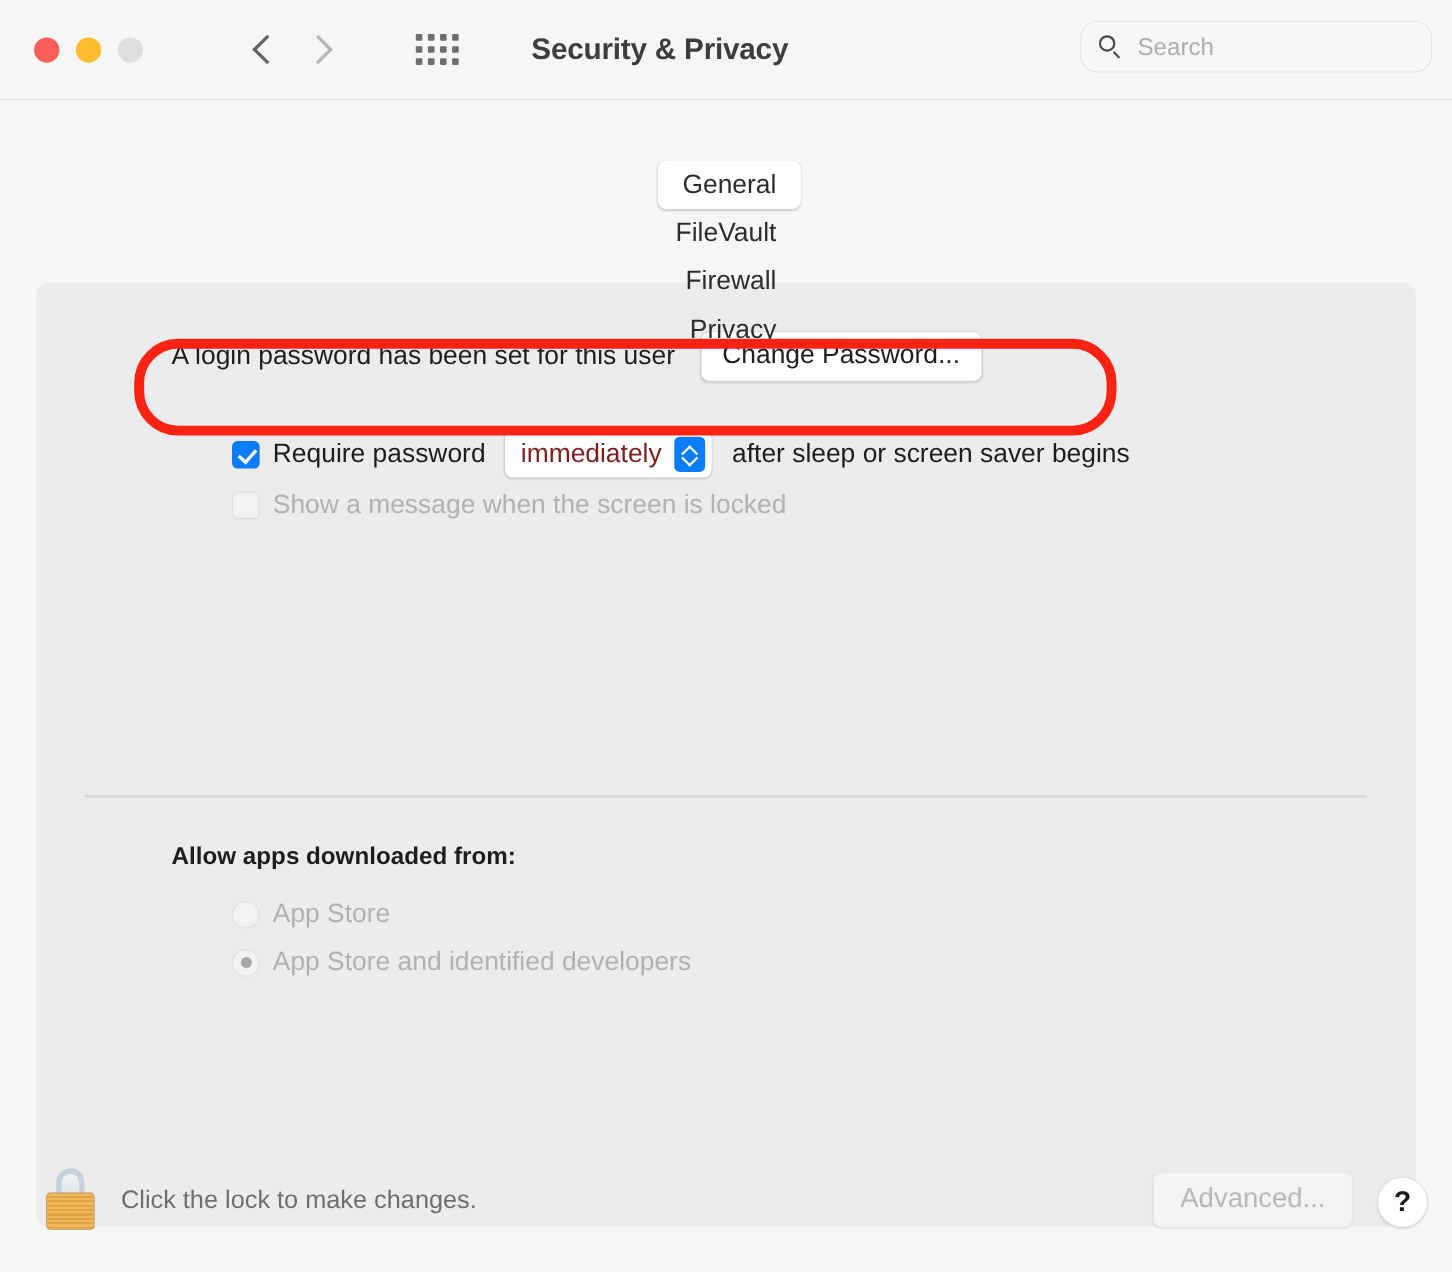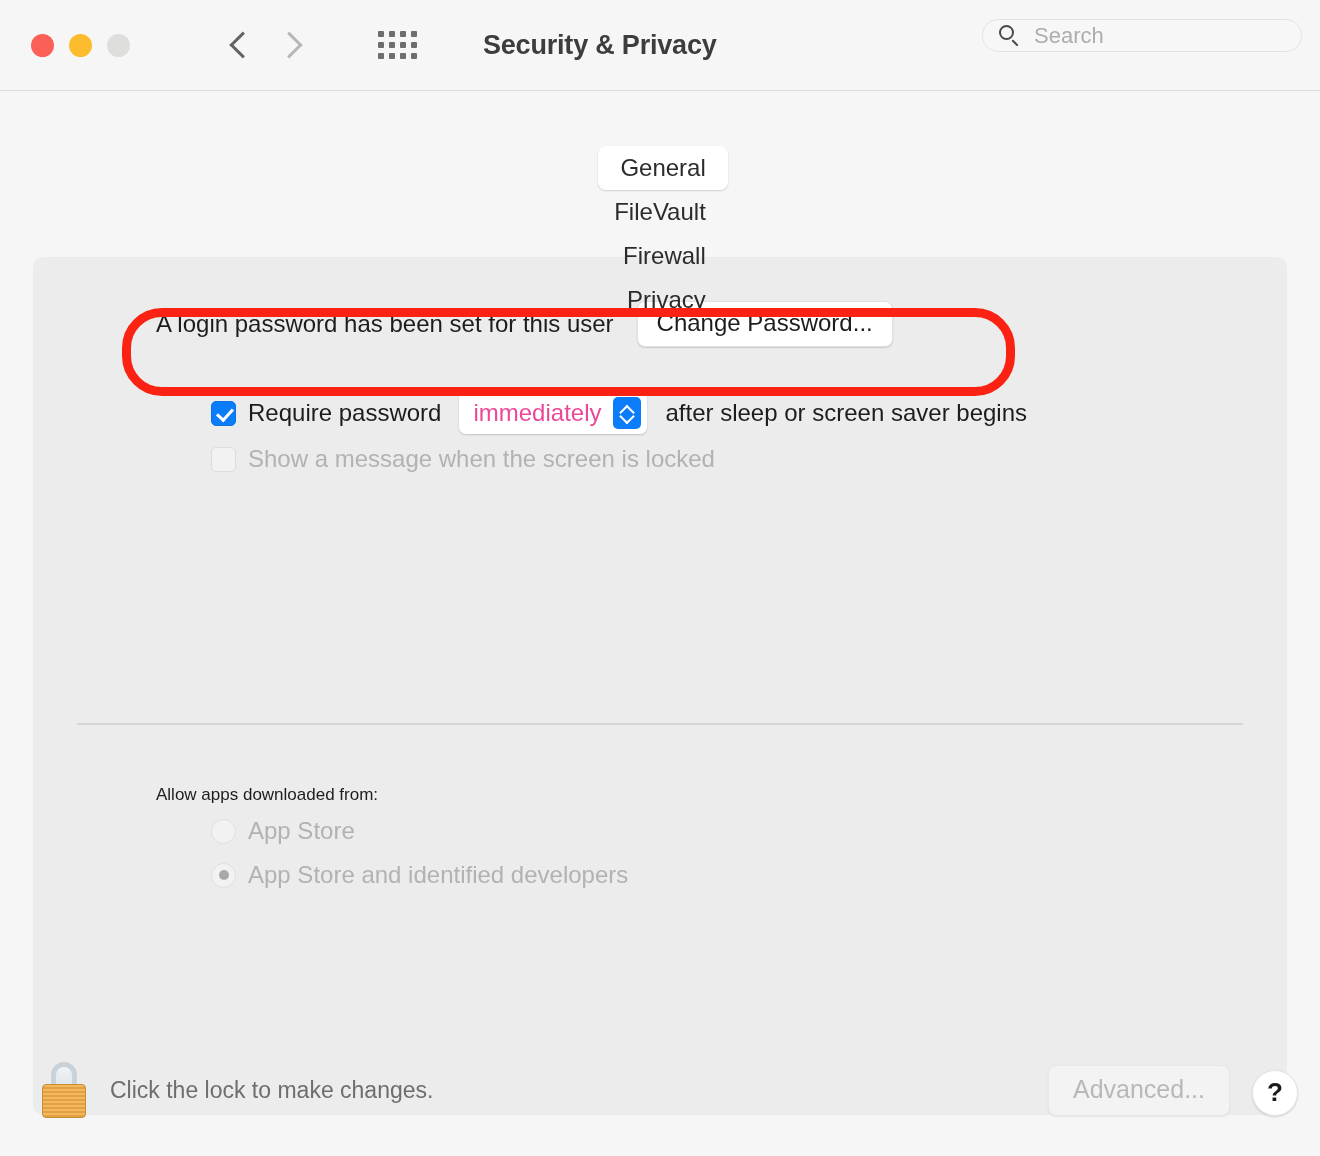--- a/index.html
+++ b/index.html
@@ -102,21 +102,21 @@
     font-weight: bold;
     color: #3d3d3d;
     letter-spacing: -0.2px;
   }
 
   .search-field {
     position: absolute;
     right: 18px;
     top: 19px;
     width: 320px;
-    height: 33px;
+    height: 47px;
     background: #f7f7f7;
     border: 1px solid #e3e3e3;
     border-radius: 16px;
     display: flex;
     align-items: center;
     box-sizing: border-box;
     text-align: center;
   }
   .search-icon {
     margin-left: 16px;
@@ -274,21 +274,21 @@
     height: 42px;
     background: #ffffff;
     border-radius: 7px;
     box-shadow: 0 1px 2px rgba(0,0,0,0.18);
     display: flex;
     align-items: center;
     padding: 0 6px 0 14px;
   }
   .popup-value {
     font-size: 24px;
-    color: #ec4899;
+    color: #7f1d1d;
     white-space: nowrap;
   }
   .popup-arrows {
     margin-left: 12px;
     width: 28px;
     height: 32px;
     background: #0b7dfa;
     border-radius: 5px;
     position: relative;
     flex: 0 0 auto;
@@ -329,24 +329,23 @@
     width: 1166px;
     height: 2px;
     background: #d4d4d4;
     border-radius: 1px;
   }
 
   .allow-label {
     position: absolute;
     left: 123px;
     top: 508px;
-    font-size: 17px;
+    font-size: 22px;
     color: #1d1d1d;
-    font-weight: normal;
-    margin-top: 20px;
+    font-weight: bold;
   }
 
   .radio-row { left: 178px; }
   .radio-row-1 { top: 560px; }
   .radio-row-2 { top: 604px; }
   .radio {
     width: 25px;
     height: 25px;
     border-radius: 50%;
     background: #f2f2f2;

